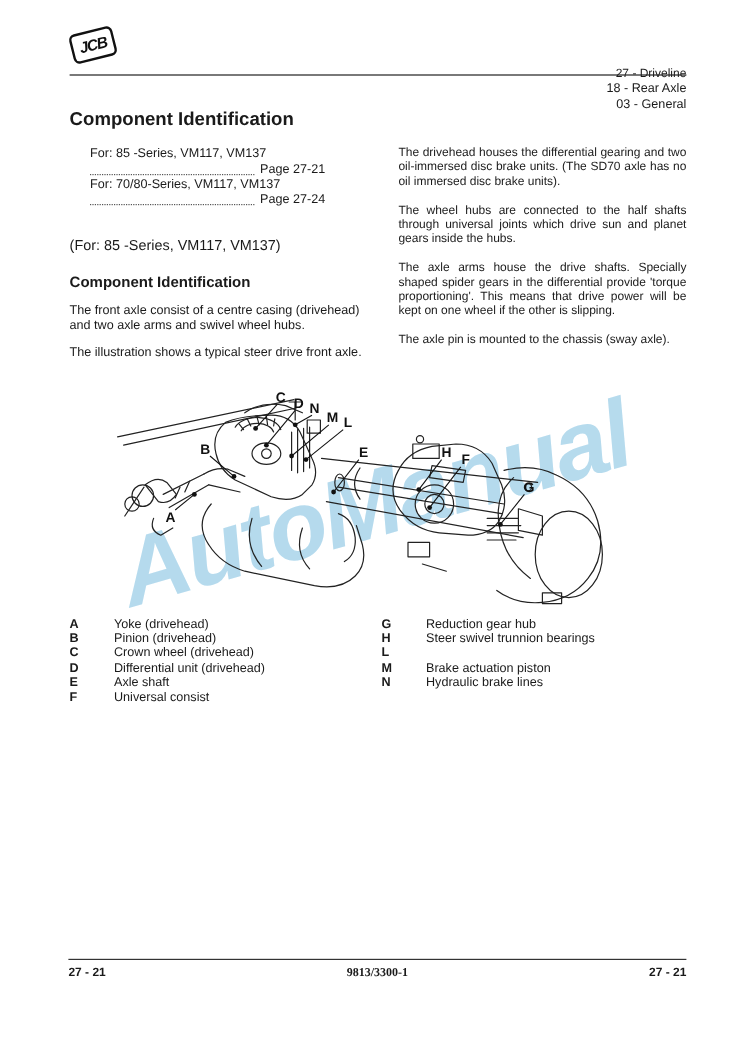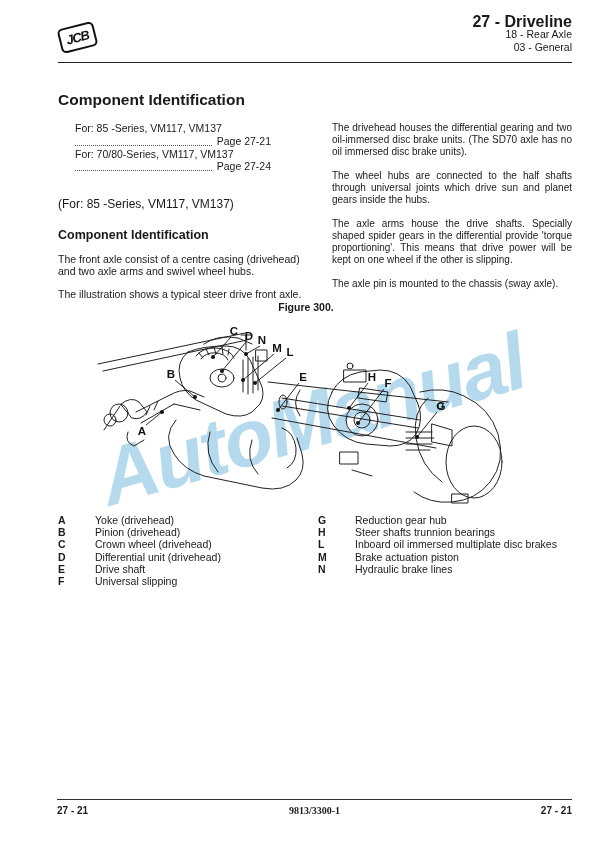--- a/index.html
+++ b/index.html
@@ -17,21 +17,21 @@
     width:33px;height:21px;
     border:2.5px solid #111;border-radius:5px;
     background:#fff;
     transform:rotate(-14deg);
     display:flex;align-items:center;justify-content:center;
   }
   .jcb-logo span{
     font-weight:bold;font-style:italic;font-size:13px;letter-spacing:-1px;color:#111;
   }
   .hdr-right{position:absolute;top:15px;right:40px;text-align:right;line-height:13px;}
-  .hdr-line1{font-size:16px;font-weight:bold;}
+  .hdr-line1{font-size:10px;font-weight:normal;margin-top:40px;}
   .hdr-line2,.hdr-line3{font-size:10.5px;}
   .hdr-rule{position:absolute;top:62px;left:58px;right:40px;border-top:1.2px solid #222;}
   
   .main-title{position:absolute;top:91px;left:58px;font-size:15.5px;font-weight:bold;}
   .columns{position:absolute;top:122px;left:58px;right:40px;display:flex;justify-content:space-between;}
   .col-left{width:246px;}
   .col-right{width:256px;}
   .toc{margin-left:17px;width:196px;font-size:10.5px;line-height:12.5px;}
   .toc-row{display:flex;align-items:center;}
   .toc-dots{flex:1;border-bottom:1.6px dotted #555;margin:0 5px 2px 0;height:10px;}
@@ -105,21 +105,20 @@
       <p>The illustration shows a typical steer drive front axle.</p>
     </div>
     <div class="col-right">
       <p>The drivehead houses the differential gearing and two oil-immersed disc brake units. (The SD70 axle has no oil immersed disc brake units).</p>
       <p>The wheel hubs are connected to the half shafts through universal joints which drive sun and planet gears inside the hubs.</p>
       <p>The axle arms house the drive shafts. Specially shaped spider gears in the differential provide 'torque proportioning'. This means that drive power will be kept on one wheel if the other is slipping.</p>
       <p>The axle pin is mounted to the chassis (sway axle).</p>
     </div>
   </div>
 
-  <div class="fig-caption">Figure 300.</div>
   <div class="watermark">AutoManual</div>
 
   <svg class="fig-svg" width="612" height="205" viewBox="0 315 612 205">
     <g fill="none" stroke="#222" stroke-width="1" stroke-linecap="round" stroke-linejoin="round">
 
       <path d="M98,364 L245,333"></path>
       <path d="M103,371 L247,340"></path>
 
       <circle cx="110" cy="420" r="6"></circle>
       <circle cx="119" cy="413" r="9"></circle>
@@ -235,39 +234,38 @@
       <div class="legend-row">
         <span class="legend-key">C</span>
         <span class="legend-text">Crown wheel (drivehead)</span>
       </div>
       <div class="legend-row">
         <span class="legend-key">D</span>
         <span class="legend-text">Differential unit (drivehead)</span>
       </div>
       <div class="legend-row">
         <span class="legend-key">E</span>
-        <span class="legend-text">Drive shaft</span>
+        <span class="legend-text">Axle shaft</span>
       </div>
       <div class="legend-row">
         <span class="legend-key">F</span>
-        <span class="legend-text">Universal slipping</span>
+        <span class="legend-text">Universal consist</span>
       </div>
     </div>
     <div class="legend-col2">
       <div class="legend-row">
         <span class="legend-key">G</span>
         <span class="legend-text">Reduction gear hub</span>
       </div>
       <div class="legend-row">
         <span class="legend-key">H</span>
-        <span class="legend-text">Steer shafts trunnion bearings</span>
+        <span class="legend-text">Steer swivel trunnion bearings</span>
       </div>
       <div class="legend-row">
         <span class="legend-key">L</span>
-        <span class="legend-text">Inboard oil immersed multiplate disc brakes</span>
       </div>
       <div class="legend-row">
         <span class="legend-key">M</span>
         <span class="legend-text">Brake actuation piston</span>
       </div>
       <div class="legend-row">
         <span class="legend-key">N</span>
         <span class="legend-text">Hydraulic brake lines</span>
       </div>
     </div>

